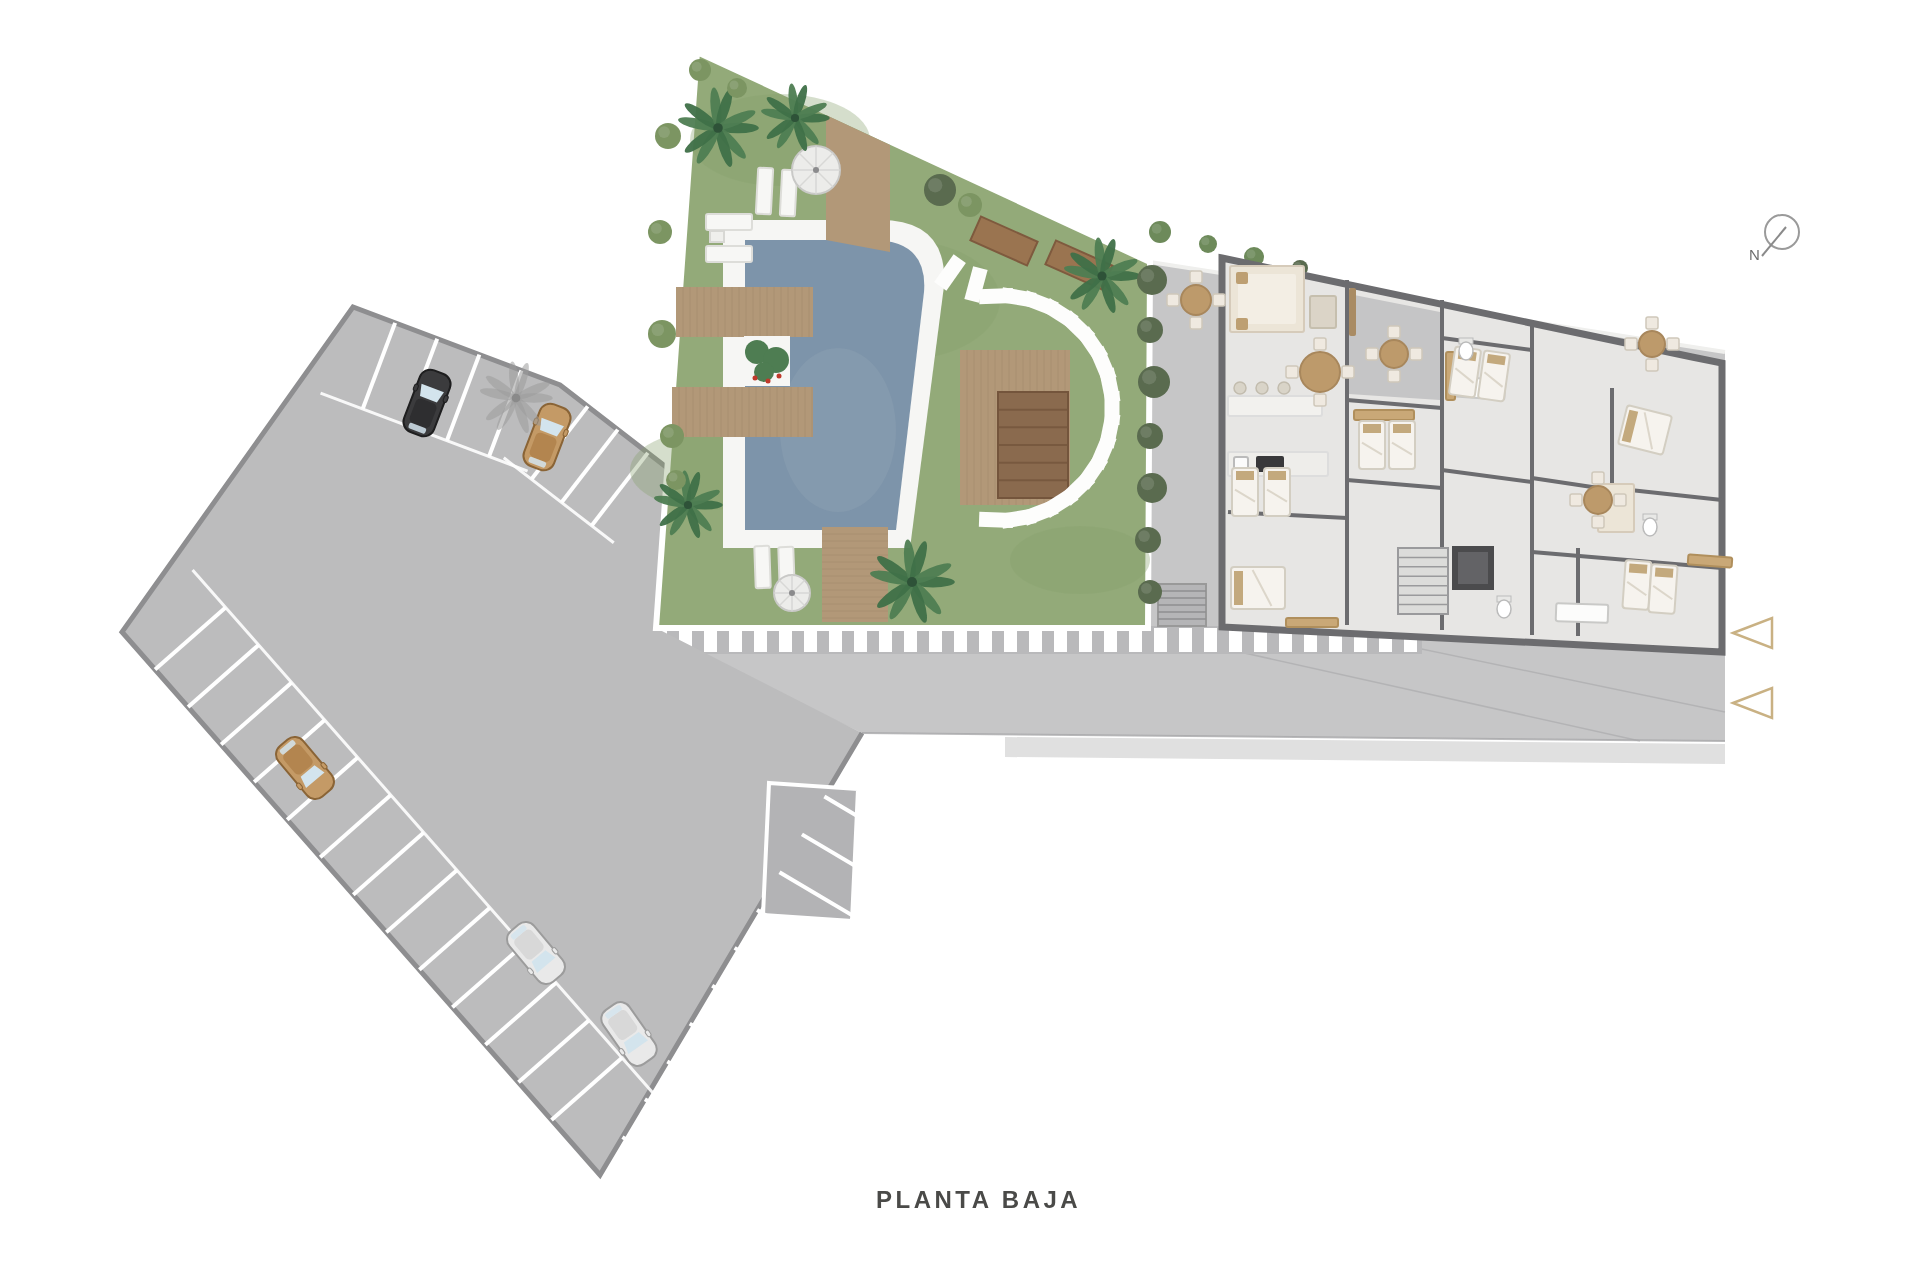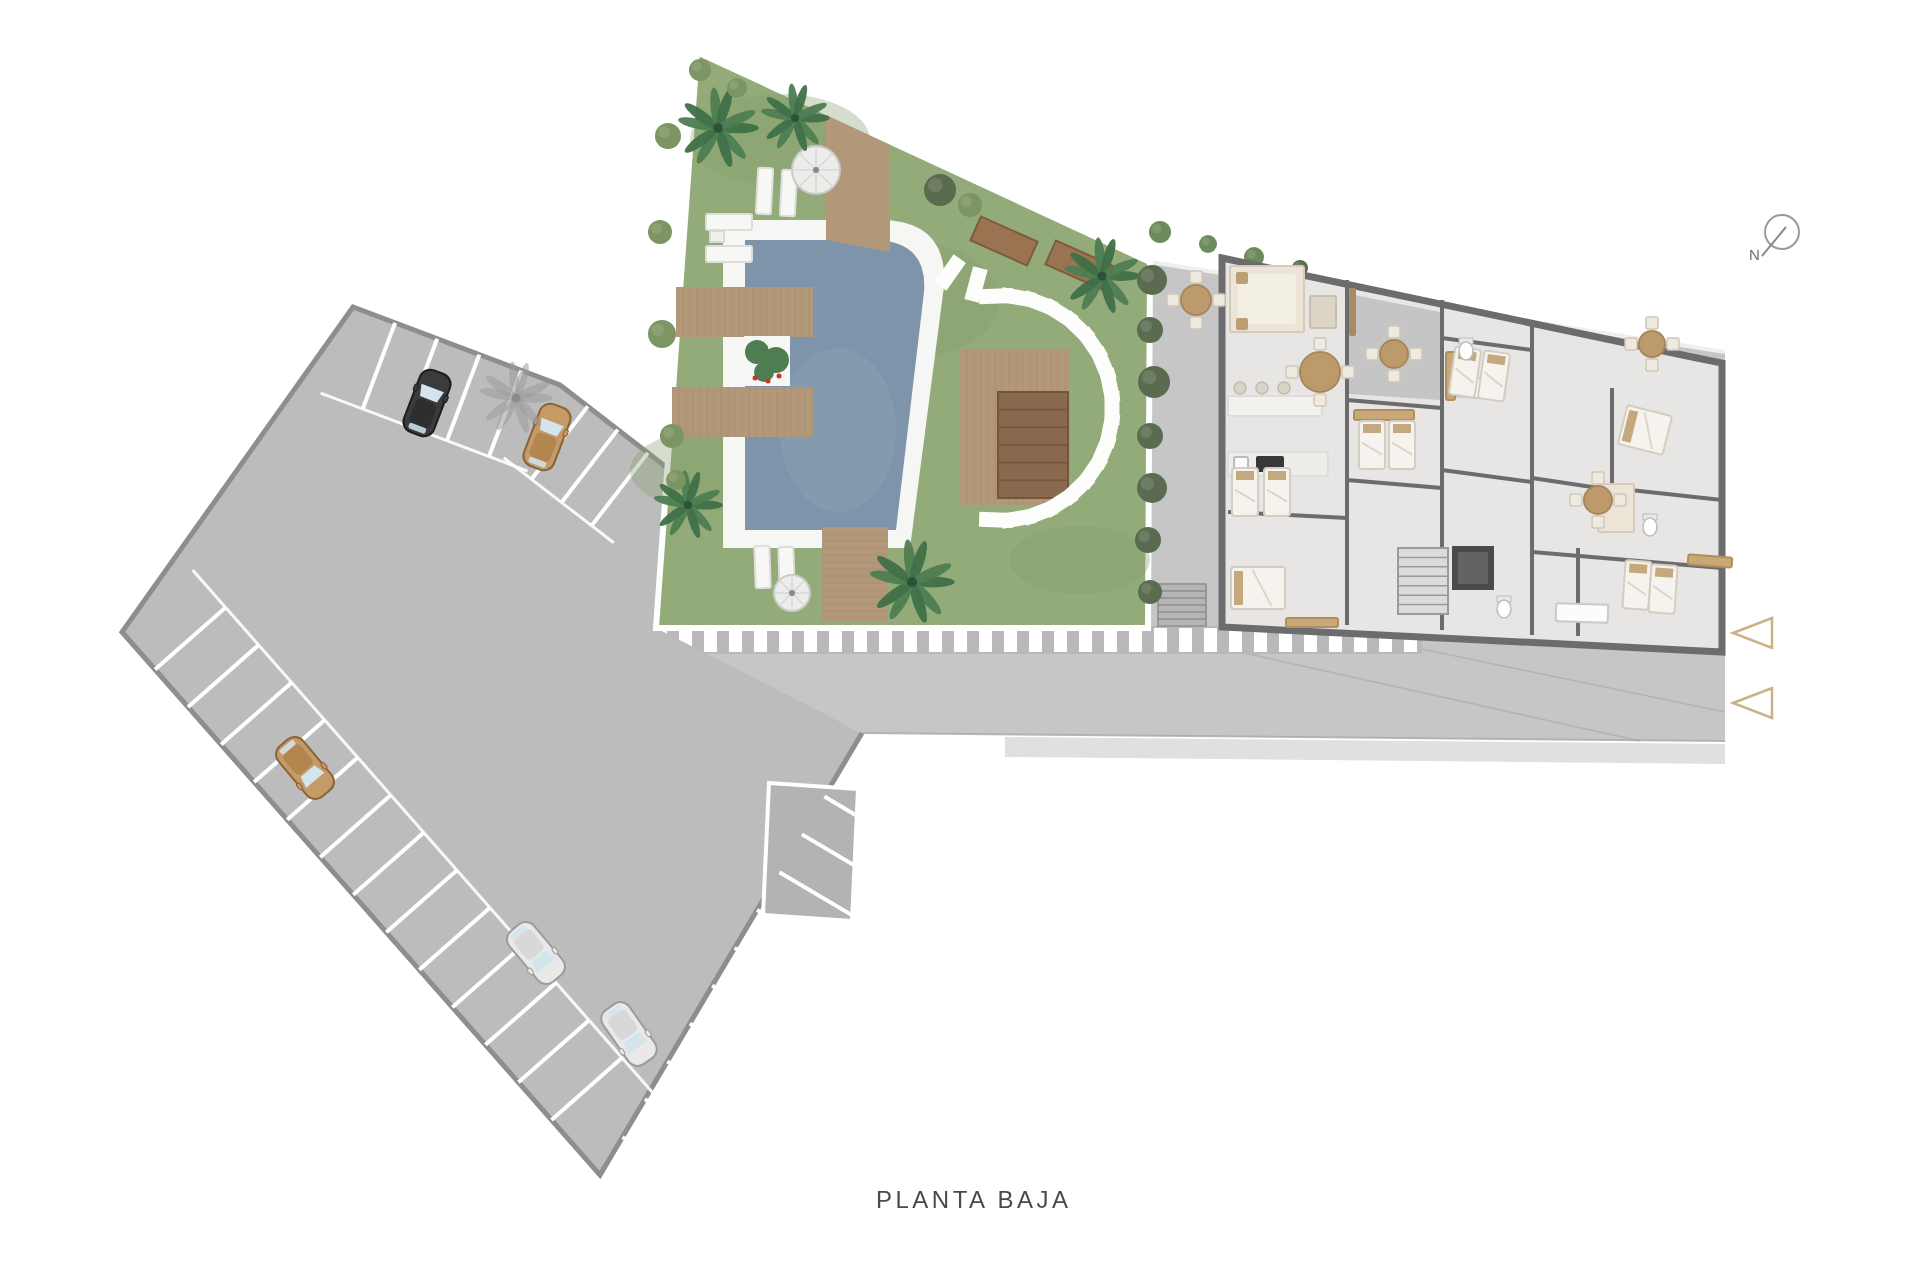--- a/index.html
+++ b/index.html
@@ -1,19 +1,19 @@
 <!DOCTYPE html>
 <html><head>
 <meta charset="utf-8">
 <style>
   html,body{margin:0;padding:0;background:#ffffff;}
   #stage{position:relative;width:1920px;height:1280px;background:#ffffff;overflow:hidden;
          font-family:"Liberation Sans", sans-serif;}
   #plan-svg{position:absolute;left:0;top:0;width:1920px;height:1280px;}
-  .floor-title{position:absolute;left:876px;top:1186px;font-size:24px;font-weight:normal;
+  .floor-title{position:absolute;left:876px;top:1186px;font-size:24px;font-weight:bold;
         letter-spacing:3.5px;color:#4a4a48;}
   .north-label{position:absolute;left:1749px;top:246px;font-size:15px;color:#6e6e6e;
         letter-spacing:1px;}
 </style>
 </head>
 <body>
 
 <div id="stage">
   <svg id="plan-svg" viewBox="0 0 1920 1280">
     <g>

